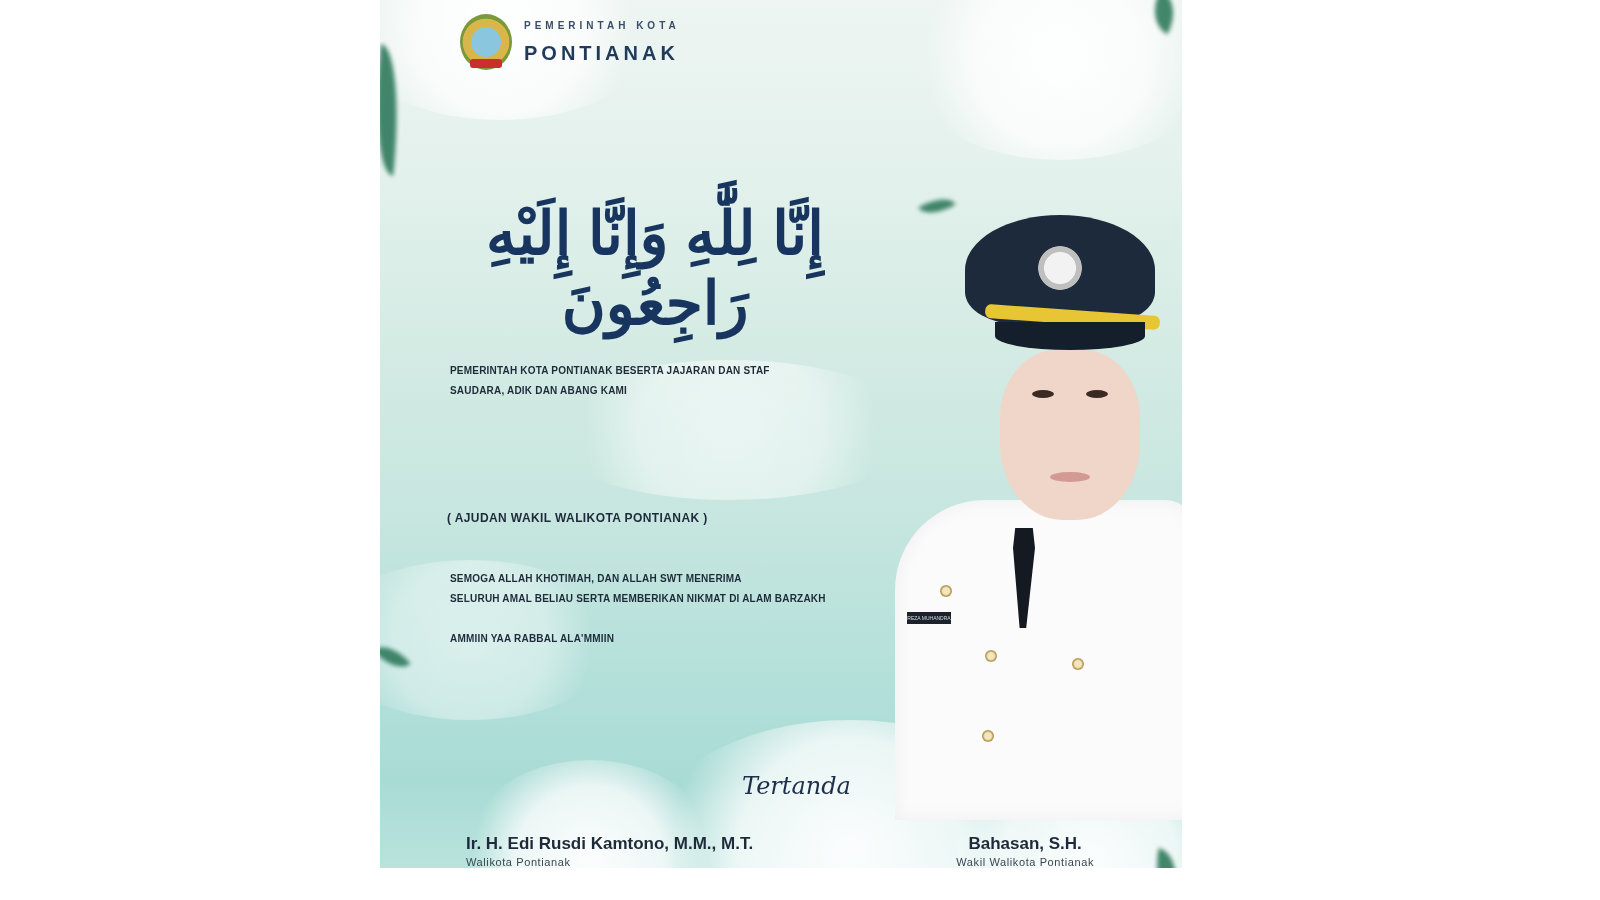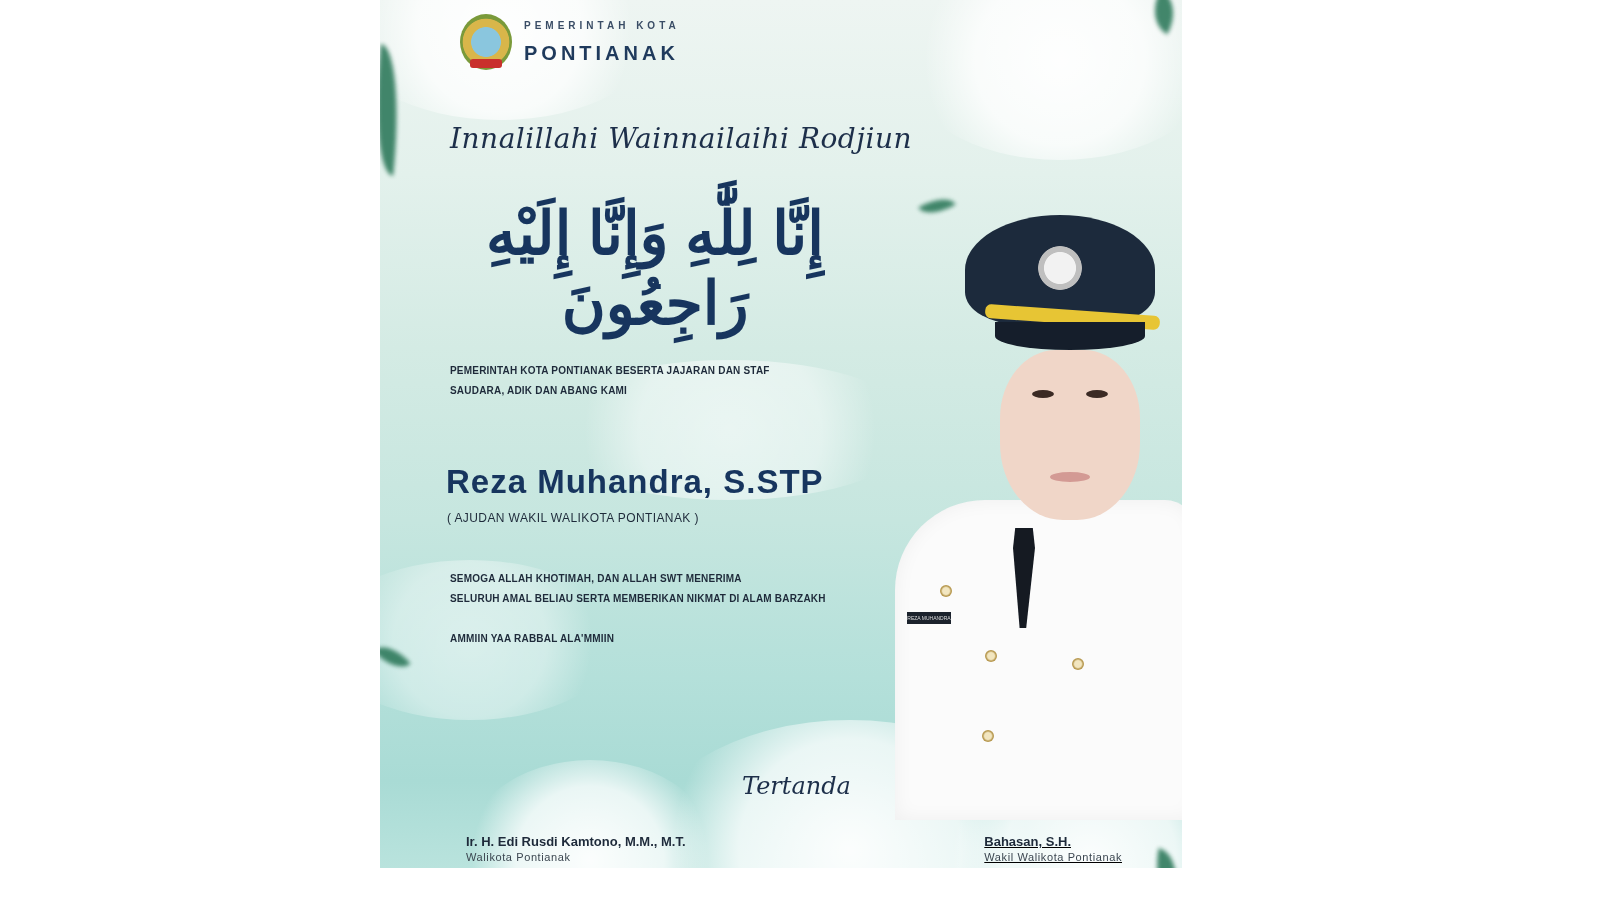--- a/index.html
+++ b/index.html
@@ -31,25 +31,25 @@
       position:absolute; left:70px; top:198px; width:410px; text-align:center;
       font-family:Liberation Sans, sans-serif; font-size:60px; font-weight:bold; color:#17355e; direction:rtl;
       letter-spacing:1px;
     }
     .body-text {
       position:absolute; left:70px; font-size:10px; font-weight:bold; color:#1e2a3a; line-height:20px; letter-spacing:0.2px;
     }
     .name {
       position:absolute; left:66px; top:463px; font-size:33px; font-weight:bold; color:#17355e; letter-spacing:1px;
     }
-    .role { position:absolute; left:67px; top:511px; font-size:12px; font-weight:normal; color:#1e2a3a; letter-spacing:0.4px; }
+    .role { position:absolute; left:67px; top:511px; font-size:12px; font-weight:bold; color:#1e2a3a; letter-spacing:0.4px; }
     .tertanda { position:absolute; left:362px; top:772px; font-size:24px; }
     .sig-left { position:absolute; left:86px; top:834px; }
-    .sig-right { position:absolute; right:60px; top:834px; text-align:left;text-decoration:underline; }
-    .sig-name { font-size:13px; font-weight:bold; color:#1e2a3a; }
+    .sig-right { position:absolute; right:88px; top:834px; text-align:center; }
+    .sig-name { font-size:17px; font-weight:bold; color:#1e2a3a; }
     .sig-title { font-size:11px; color:#3b4650; letter-spacing:0.6px; margin-top:2px; }
 
     
     .portrait { position:absolute; left:515px; top:210px; width:290px; height:600px; }
     .cap-crown { position:absolute; left:70px; top:5px; width:190px; height:110px; background:#1c2a3c; border-radius:50% 50% 30% 30%; }
     .cap-badge { position:absolute; left:140px; top:28px; width:50px; height:60px; border-radius:50%; background:radial-gradient(circle,#f2f2f2 0 40%, #bfbfbf 42% 55%, #1c2a3c 57%); }
     .cap-band { position:absolute; left:90px; top:100px; width:175px; height:14px; background:#e7c534; border-radius:6px; transform:rotate(4deg); }
     .cap-visor { position:absolute; left:100px; top:112px; width:150px; height:28px; background:#151e2b; border-radius:0 0 50% 50%; }
     .face { position:absolute; left:105px; top:140px; width:140px; height:170px; background:#f0d6c8; border-radius:40% 40% 45% 45%; }
     .eye { position:absolute; top:40px; width:22px; height:8px; background:#3b2a24; border-radius:50%; }
@@ -81,29 +81,27 @@
   <div class="logo">
     <div class="emblem">
         <div class="ribbon"></div>
       </div>
     <div class="logo-text">
       <div class="logo-sub">PEMERINTAH KOTA</div>
       <div class="logo-main">PONTIANAK</div>
     </div>
   </div>
 
-  <div class="script script-title">Innalillahi Wainnailaihi Rodjiun</div>
   <div class="arabic">إِنَّا لِلَّٰهِ وَإِنَّا إِلَيْهِ رَاجِعُونَ</div>
 
   <div class="body-text" style="top:361px;">
     <div>PEMERINTAH KOTA PONTIANAK BESERTA JAJARAN DAN STAF</div>
     <div>SAUDARA, ADIK DAN ABANG KAMI</div>
   </div>
 
-  <div class="name">Reza Muhandra, S.STP</div>
   <div class="role">( AJUDAN WAKIL WALIKOTA PONTIANAK )</div>
 
   <div class="body-text" style="top:569px;">
     <div>SEMOGA ALLAH KHOTIMAH, DAN ALLAH SWT MENERIMA</div>
     <div>SELURUH AMAL BELIAU SERTA MEMBERIKAN NIKMAT DI ALAM BARZAKH</div>
   </div>
   <div class="body-text" style="top:629px;">AMMIIN YAA RABBAL ALA'MMIIN</div>
 
   <div class="portrait">
     <div class="uniform"></div>

